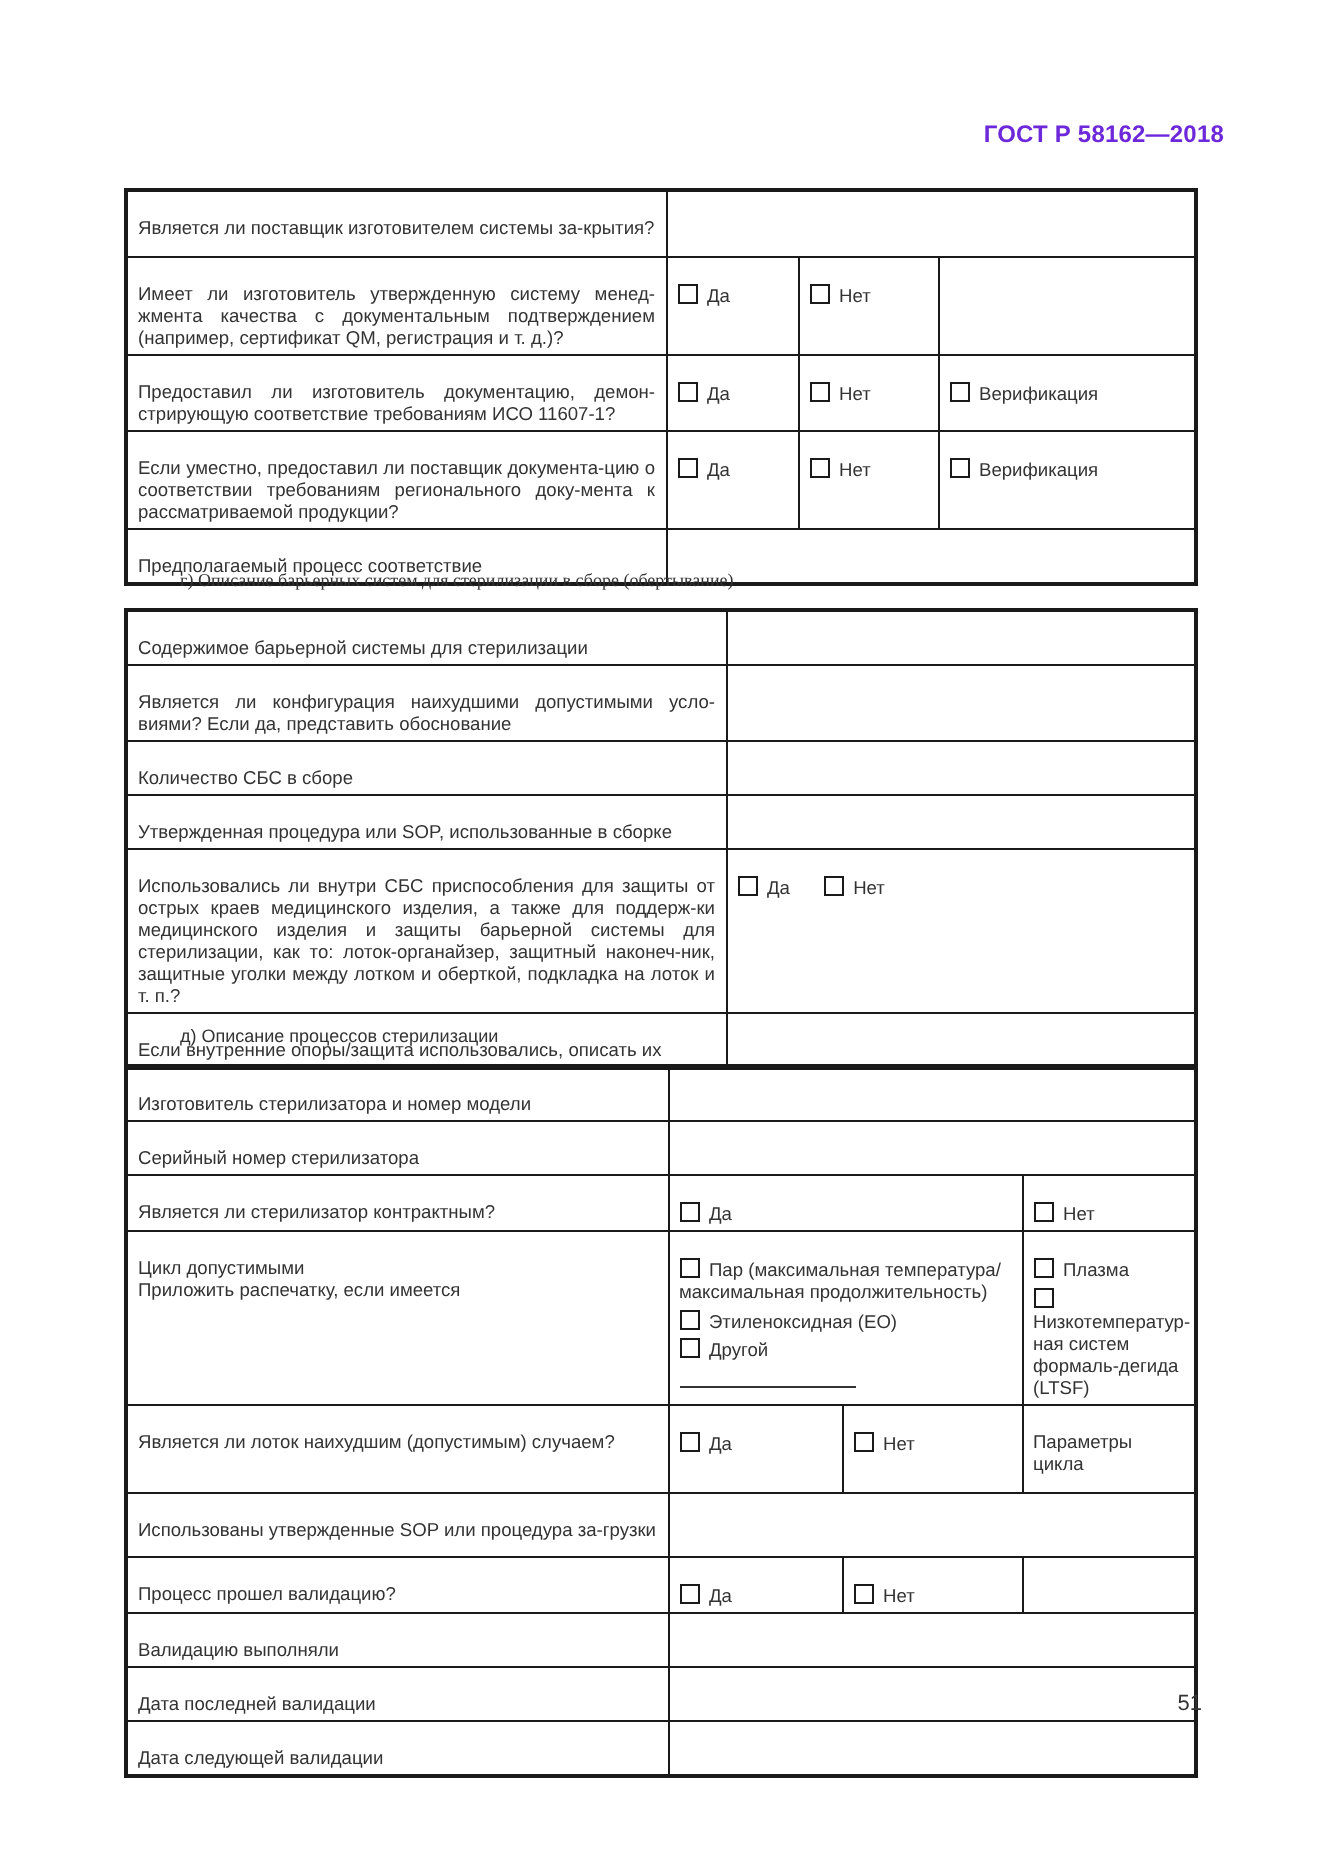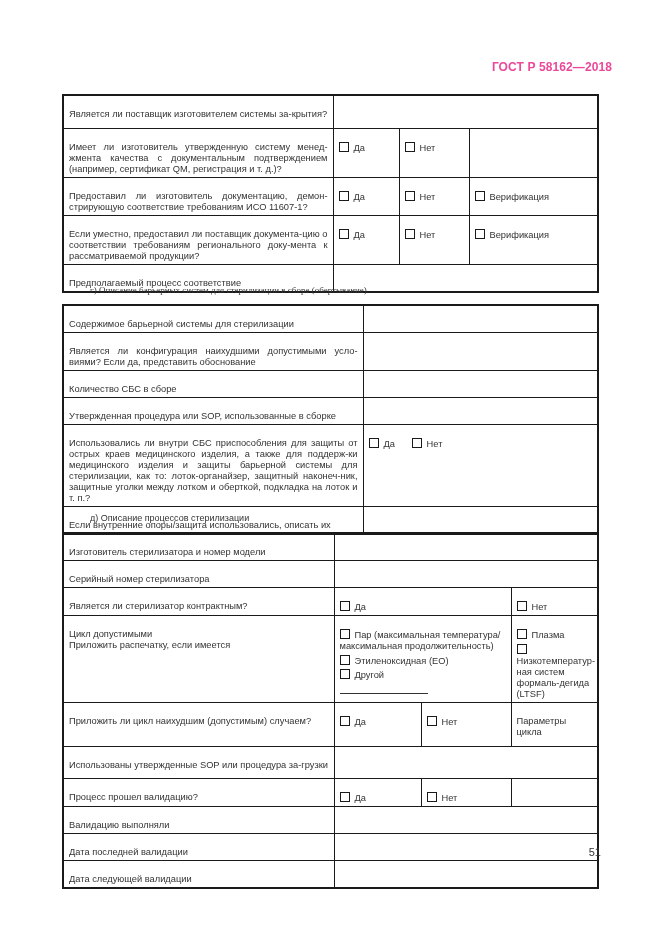--- a/index.html
+++ b/index.html
@@ -1,18 +1,18 @@
 <!DOCTYPE html>
 <html><head>
 <meta charset="utf-8">
 <style>
   html, body { margin:0; padding:0; background:#ffffff; }
   body { width:661px; height:935px; position:relative; overflow:hidden;
          font-family:"Liberation Sans", sans-serif; color:#222; }
-  .hdr { position:absolute; right:49px; top:60px; font-weight:bold; font-size:12px; color:#ec4899; letter-spacing:0.1px;text-align:right; }
+  .hdr { position:absolute; right:49px; top:60px; font-weight:bold; font-size:12px; color:#6d28d9; letter-spacing:0.1px;text-align:right; }
   .sec { position:absolute; font-size:9px; color:#333; }
   table.f { position:absolute; left:62px; width:537px; border-collapse:collapse; table-layout:fixed; font-size:9.3px; line-height:11px; color:#333; }
   table.f td { border:1.5px solid #1a1a1a; padding:13px 5px 2px 5px; vertical-align:top; }
   table.f { border:2px solid #1a1a1a; }
   .cb { display:inline-block; width:8px; height:8px; border:1.5px solid #1a1a1a; vertical-align:-1px; margin-right:5px; background:#fff; }
   .opt { white-space:nowrap; }
   .line { display:block; width:88px; border-top:1px solid #333; margin-top:12px; }
   .pg { position:absolute; right:60px; top:846px; font-size:11px; color:#333; }
   .j { text-align:justify; }
 </style>
@@ -130,21 +130,21 @@
       <div style="margin-bottom:2px"><span class="cb"></span><span>Этиленоксидная (EO)</span></div>
       <div><span class="cb"></span><span>Другой</span></div>
       <span class="line"></span>
     </td>
     <td>
       <div style="margin-bottom:3px"><span class="cb"></span><span>Плазма</span></div>
       <div><span class="cb"></span><span>Низкотемператур-ная систем формаль-дегида (LTSF)</span></div>
     </td>
   </tr>
   <tr style="height:44px">
-    <td>Приложить ли цикл наихудшим (допустимым) случаем?</td>
+    <td>Является ли лоток наихудшим (допустимым) случаем?</td>
     <td><span class="cb"></span><span>Да</span></td>
     <td colspan="2"><span class="cb"></span><span>Нет</span></td>
     <td style="padding-left:5px">Параметры цикла</td>
   </tr>
   <tr style="height:32px">
     <td class="j">Использованы утвержденные SOP или процедура за-грузки</td>
     <td colspan="4"></td>
   </tr>
   <tr style="height:20px">
     <td>Процесс прошел валидацию?</td>

